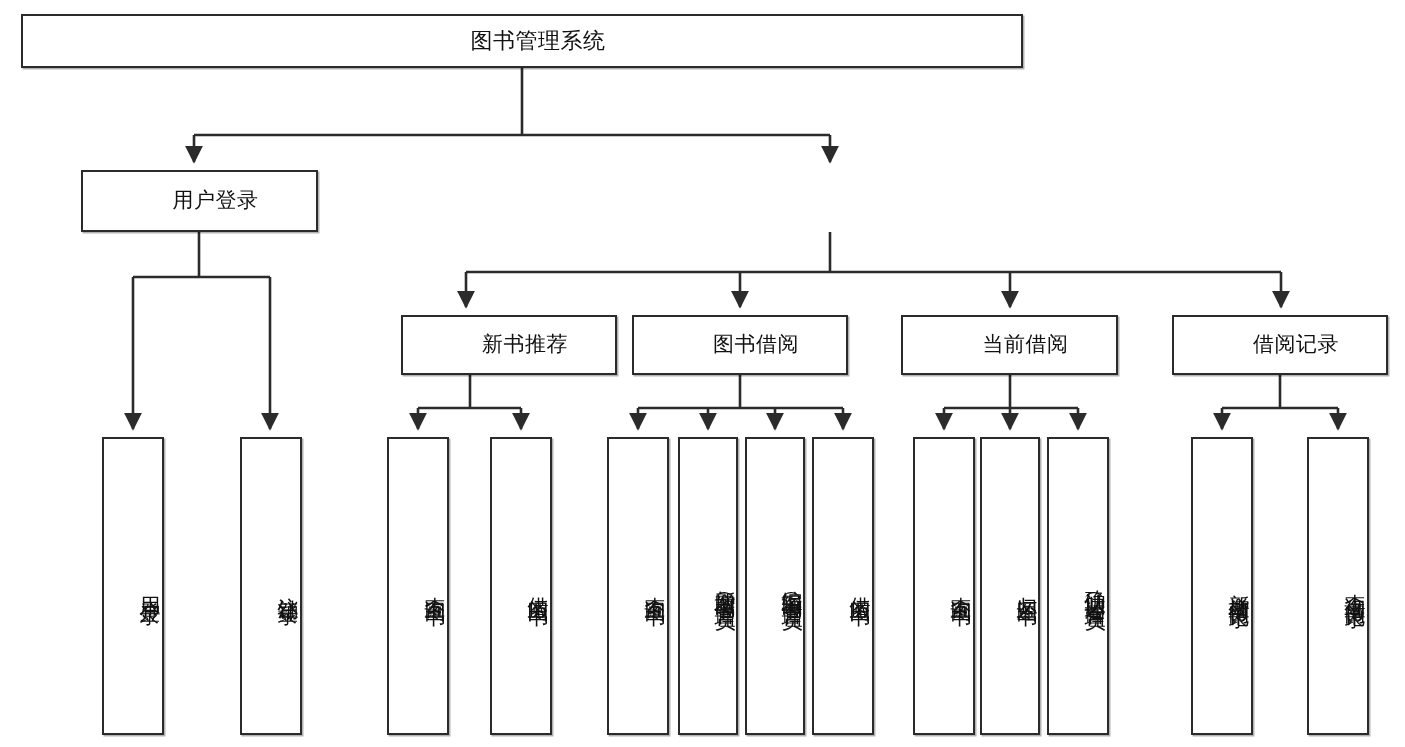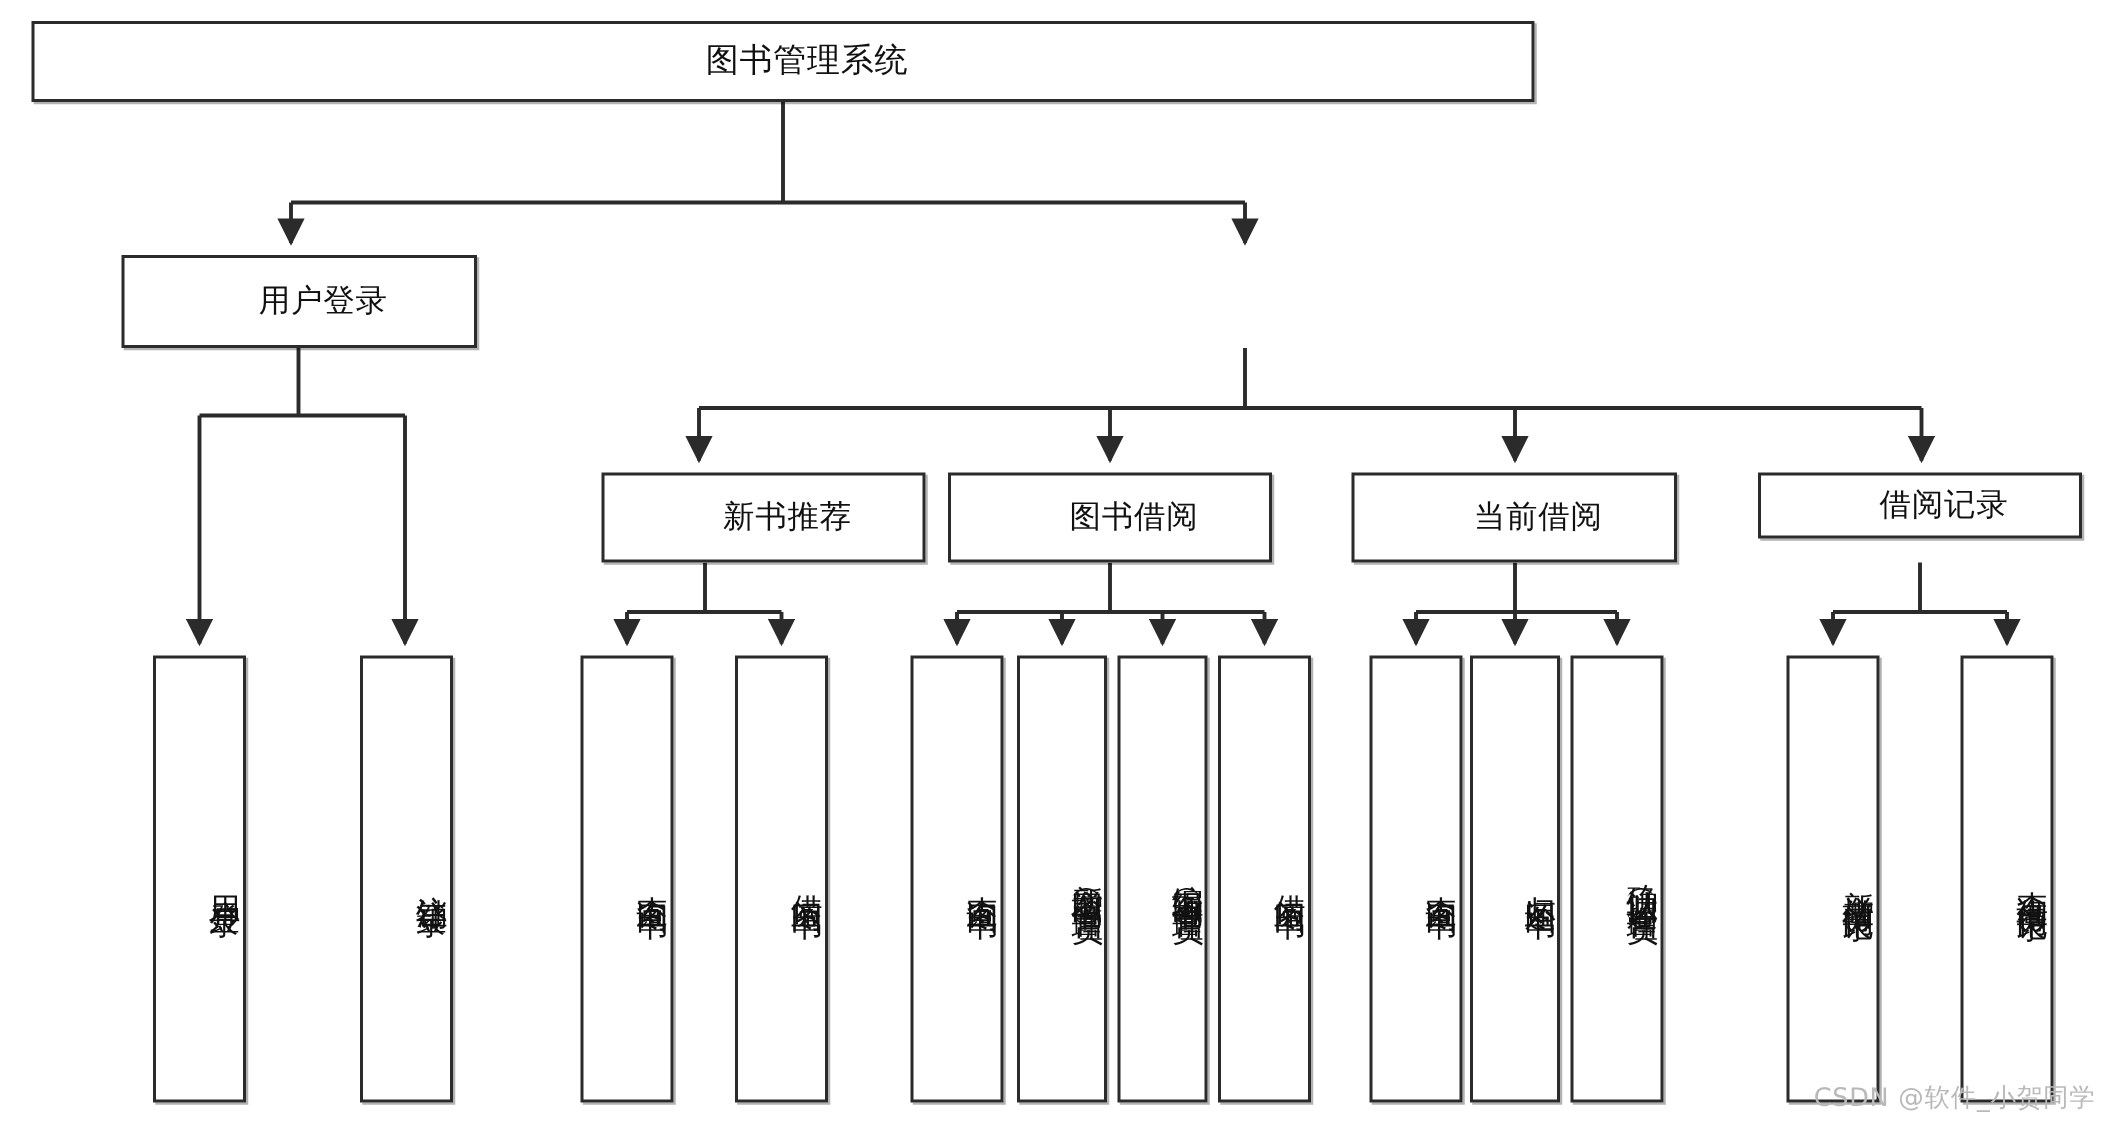--- a/index.html
+++ b/index.html
@@ -132,21 +132,21 @@
 
   <div class="node" style="left:362px; top:315px; width:216px; height:60px;margin-left:39px;">
     <span class="label">新书推荐</span>
   </div>
   <div class="node" style="left:632px; top:315px; width:216px; height:60px;">
     <span class="label">图书借阅</span>
   </div>
   <div class="node" style="left:901px; top:315px; width:217px; height:60px;align-items:center;">
     <span class="label">当前借阅</span>
   </div>
-  <div class="node" style="left:1172px; top:315px; width:216px; height:44px;">
+  <div class="node" style="left:1172px; top:315px; width:216px; height:60px;">
     <span class="label">借阅记录</span>
   </div>
 
   <div class="node vert" style="left:102px; top:437px; width:62px; height:298px;">
     <span class="label">用户登录</span>
   </div>
   <div class="node vert" style="left:240px; top:437px; width:62px; height:298px;">
     <span class="label">注销登录</span>
   </div>
 
@@ -180,15 +180,14 @@
     <span class="label">确认归还（管理员）</span>
   </div>
 
   <div class="node vert" style="left:1191px; top:437px; width:62px; height:298px;">
     <span class="label">新增借阅记录</span>
   </div>
   <div class="node vert" style="left:1307px; top:437px; width:62px; height:298px;">
     <span class="label">查询借阅记录</span>
   </div>
 
-  <div class="watermark">CSDN @软件_小贺同学</div>
 
 </div>
 
 </body></html>

